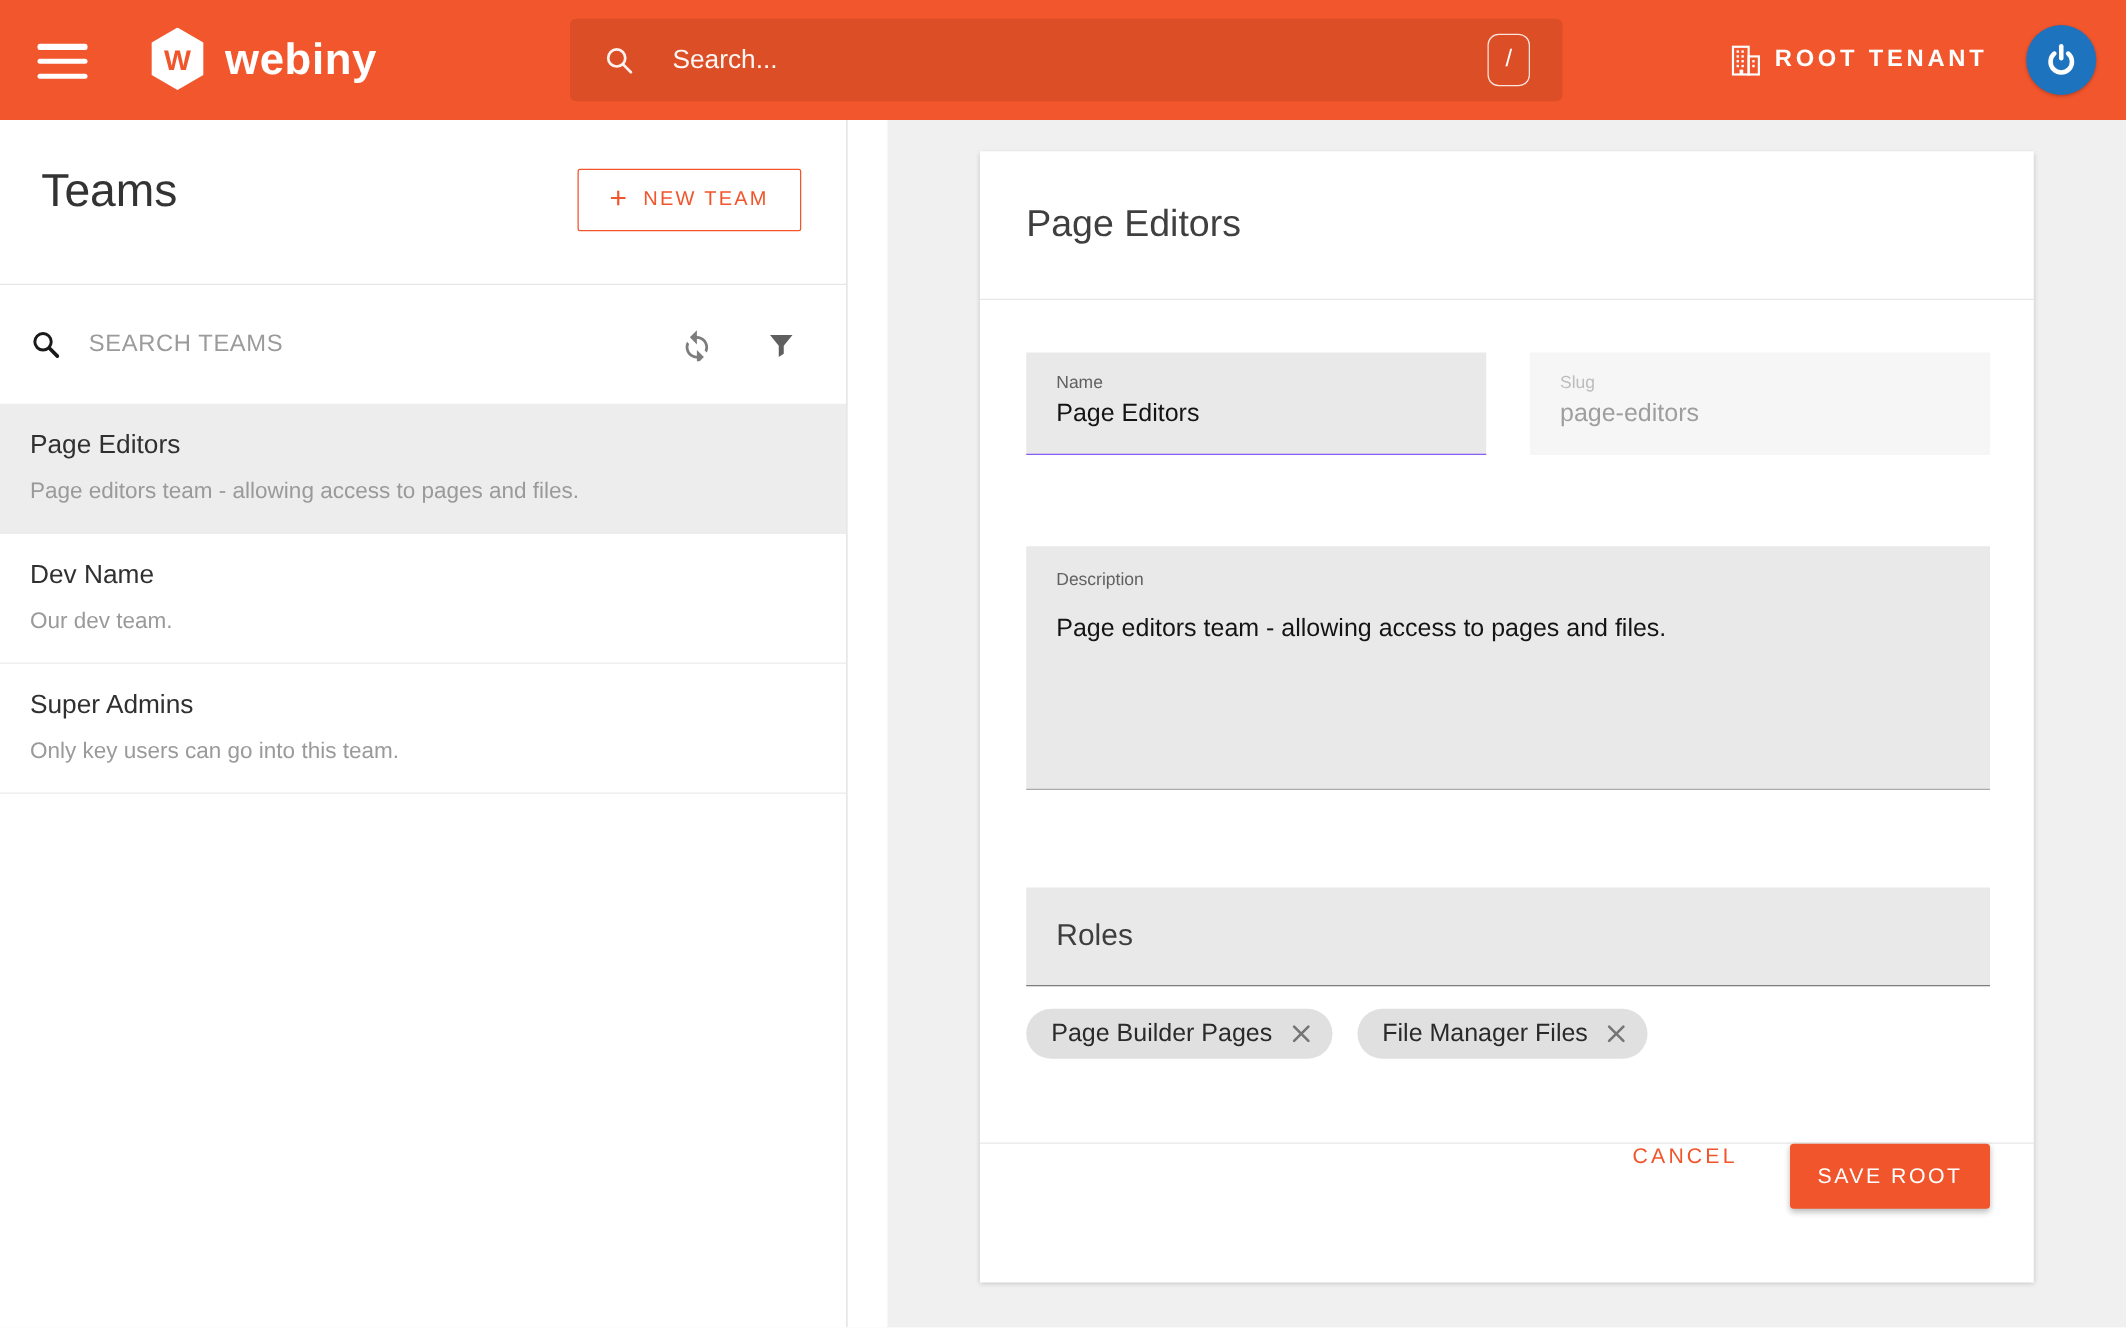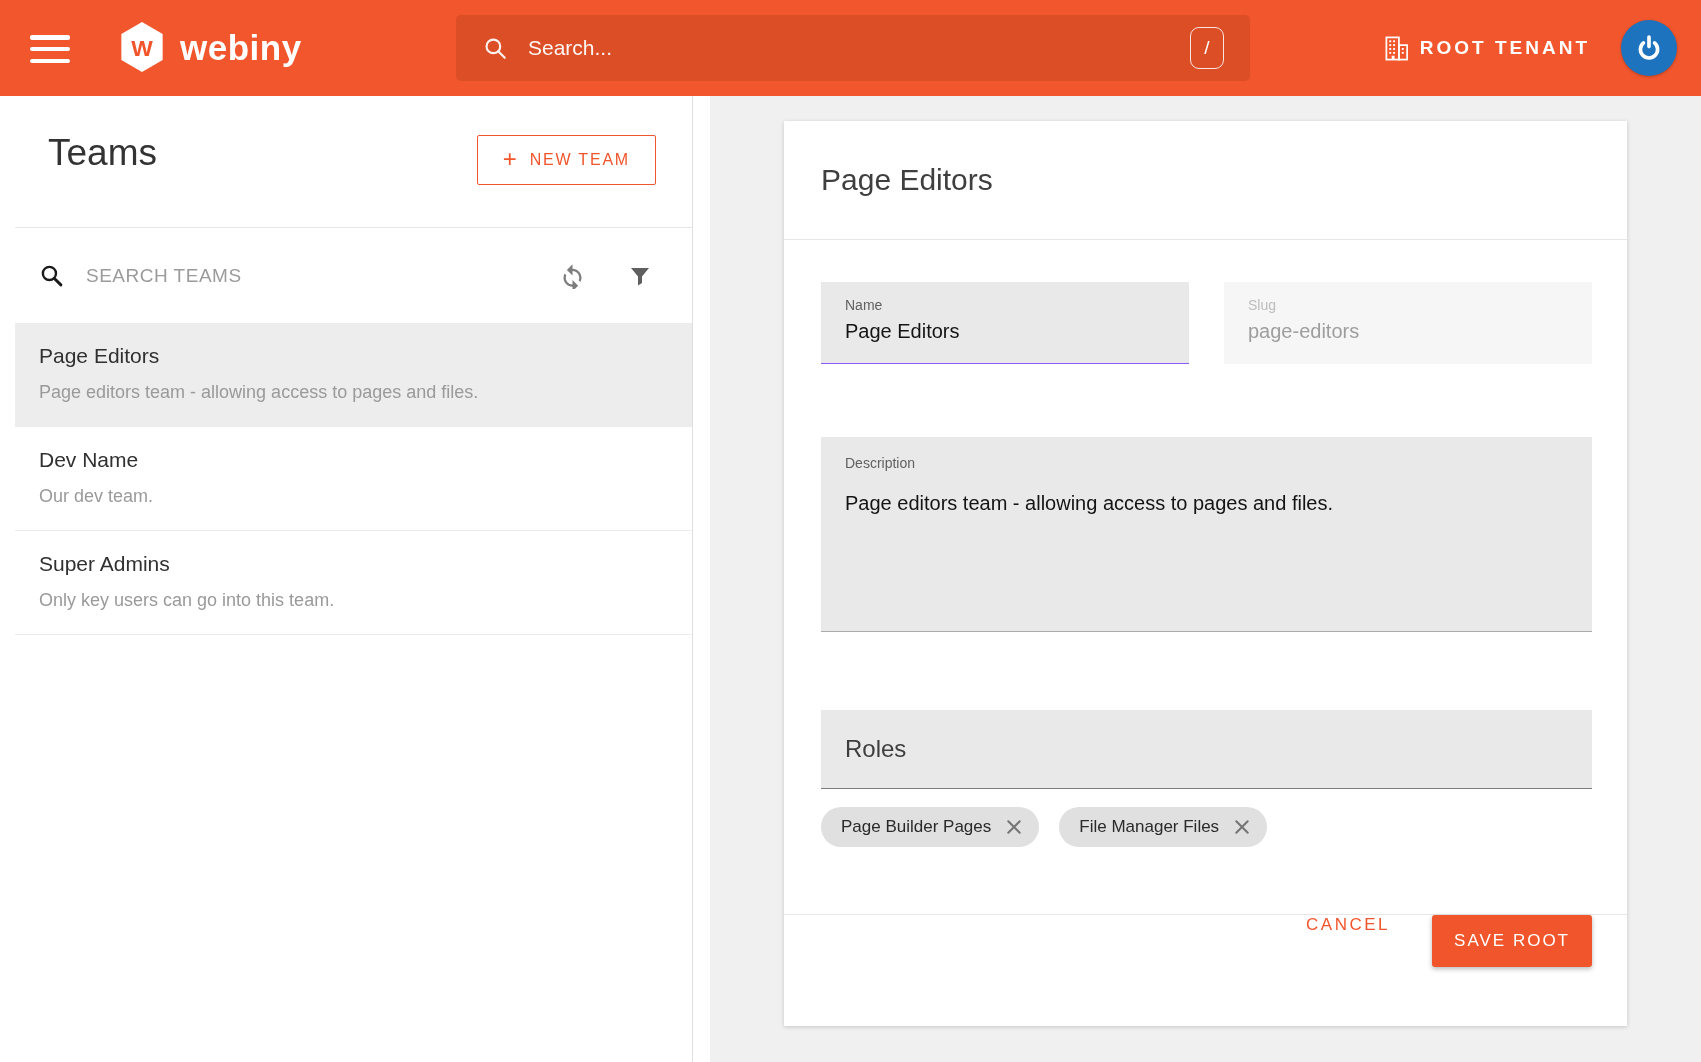--- a/index.html
+++ b/index.html
@@ -21,29 +21,29 @@
   .stage{position:relative;width:1701px;height:1062px;}
 
   
   .app-header{position:absolute;left:0;top:0;width:1701px;height:96px;background:var(--header_bg);}
   .menu-btn{position:absolute;left:30px;top:33px;width:44px;height:32px;background:none;border:none;cursor:pointer;display:flex;flex-direction:column;justify-content:space-between;padding:2px 0;}
   .menu-btn span{display:block;width:40px;height:4.5px;background:#fff;border-radius:2px;}
   .logo{position:absolute;left:120px;top:22px;display:flex;align-items:center;}
   .logo-word{color:#fff;font-size:35px;font-weight:700;letter-spacing:.5px;margin-left:16px;margin-top:2px;}
   .hdr-search{position:absolute;left:456px;top:15px;width:794px;height:66px;background:var(--header_search_bg);border-radius:5px;display:flex;align-items:center;padding:0 26px;}
   .hdr-search svg{flex:0 0 auto;color:rgba(255,255,255,.92);}
-  .hdr-search input{flex:1;margin-left:20px;background:transparent;border:none;outline:none;color:#fff;font-size:21px;}
+  .hdr-search input{flex:1;margin-left:30px;background:transparent;border:none;outline:none;color:#fff;font-size:21px;}
   .hdr-search input::placeholder{color:rgba(255,255,255,.95);}
   .slash-badge{flex:0 0 auto;width:34px;height:42px;border:1.5px solid rgba(255,255,255,.85);border-radius:9px;color:#fff;font-size:19px;display:flex;align-items:center;justify-content:center;}
   .tenant{position:absolute;right:111px;top:0;height:96px;display:flex;align-items:center;gap:10px;background:none;border:none;cursor:pointer;}
   .tenant-label{color:#fff;font-size:19px;letter-spacing:3px;font-weight:600;}
   .avatar{position:absolute;right:24px;top:20px;width:56px;height:56px;border-radius:50%;background:var(--avatar_blue);border:none;cursor:pointer;box-shadow:0 1px 3px rgba(0,0,0,.25);display:flex;align-items:center;justify-content:center;}
 
   
-  .sidebar{position:absolute;left:0;top:96px;width:678px;height:966px;background:#fff;border-right:1px solid #DEDEDE;margin-left:15px;}
+  .sidebar{position:absolute;left:0;top:96px;width:678px;height:966px;background:#fff;border-right:1px solid #DEDEDE;}
   .sidebar-head{position:relative;height:132px;border-bottom:1px solid var(--divider);}
   .sidebar-title{position:absolute;left:33px;top:36px;font-size:37px;font-weight:400;color:var(--text_dark);}
   .new-team-btn{position:absolute;right:36px;top:39px;height:50px;padding:0 25px;background:#fff;border:1px solid var(--accent);border-radius:2px;color:var(--accent);font-size:16px;letter-spacing:1.8px;display:flex;align-items:center;gap:13px;cursor:pointer;}
   .new-team-btn .plus{font-size:24px;font-weight:400;margin-top:-2px;letter-spacing:0;}
   .search-row{height:95px;display:flex;align-items:center;padding:0 36px 0 24px;}
   .search-row input{flex:1;margin-left:22px;border:none;outline:none;background:transparent;font-size:19px;letter-spacing:.5px;color:#444;}
   .search-row input::placeholder{color:#9B9B9B;}
   .icon-btn{background:none;border:none;cursor:pointer;display:flex;align-items:center;justify-content:center;padding:4px;}
   .search-row .icon-btn + .icon-btn{margin-left:34px;}
   .team-row{padding:21px 24px 0;height:104px;cursor:pointer;border-bottom:1px solid #ECECEC;}
@@ -64,21 +64,21 @@
   .f-name,.f-slug{width:368px;height:82px;}
   .f-slug{background:var(--field_disabled_bg);border-bottom:1px solid transparent;}
   .f-slug .f-label{color:#BDBDBD;}
   .f-slug input{color:#9E9E9E;}
   .f-desc{margin-top:73px;height:195px;border-bottom:1px solid #ABABAB;padding-top:18px;}
   .f-desc textarea{display:block;width:100%;height:130px;margin-top:19px;background:transparent;border:none;outline:none;resize:none;font-size:20px;color:#141414;line-height:1.3;}
   .f-roles{margin-top:78px;height:79px;border-bottom:1px solid #7E7E7E;display:flex;align-items:center;padding-top:0;cursor:pointer;}
   .f-roles .f-label{font-size:24px;color:#3E3E3E;}
   .chips{margin-top:18px;display:flex;gap:20px;}
   .chip{height:40px;border-radius:20px;background:var(--chip_bg);display:flex;align-items:center;padding:0 15px 0 20px;}
-  .chip .c-label{font-size:17px;color:#2A2A2A;}
+  .chip .c-label{font-size:20px;color:#2A2A2A;}
   .chip-x{margin-left:13px;background:none;border:none;cursor:pointer;display:flex;align-items:center;padding:2px;}
   .card-foot{position:absolute;left:0;right:0;bottom:0;height:112px;border-top:1px solid var(--divider);display:flex;align-items:flex-start;justify-content:flex-end;padding-right:35px;}
   .cancel-btn{background:none;border:none;color:var(--accent);font-size:17px;letter-spacing:2.5px;cursor:pointer;margin-right:42px;}
   .save-btn{min-width:158px;height:52px;background:var(--accent);color:#fff;border:none;border-radius:3px;font-size:17px;letter-spacing:2px;cursor:pointer;box-shadow:0 2px 5px rgba(0,0,0,.28);padding:0 22px;}
 </style>
 </head>
 <body>
 
 <div class="stage">
 

